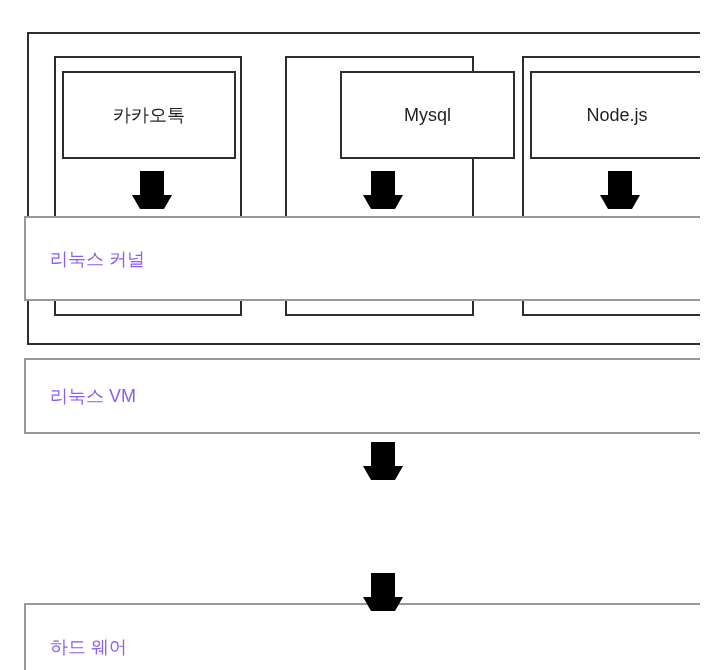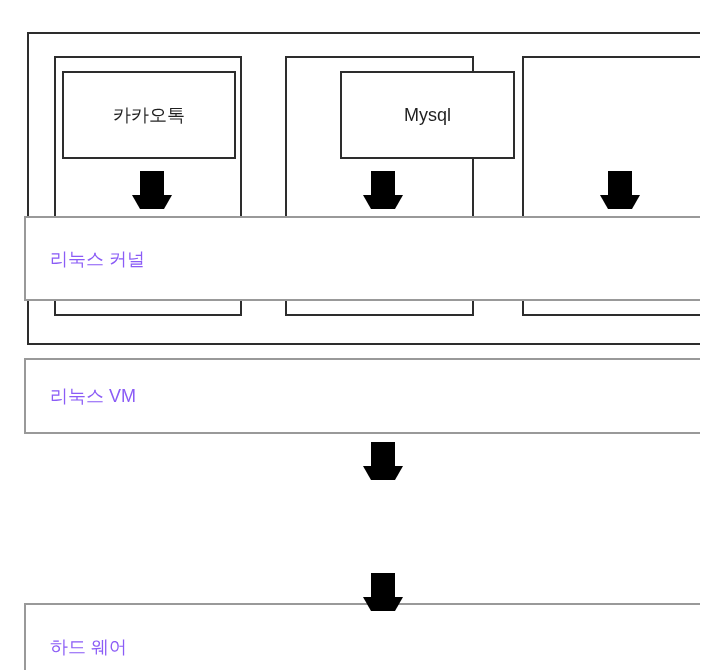--- a/index.html
+++ b/index.html
@@ -100,20 +100,23 @@
   <div class="container-box c2"></div>
   <div class="app-box b2">
     <span>Mysql</span>
   </div>
   <div class="arrow a2">
     <div class="shaft"></div>
     <div class="head"></div>
   </div>
 
   <div class="container-box c3"></div>
+  <div class="app-box b3">
+    <span>Node.js</span>
+  </div>
   <div class="arrow a3">
     <div class="shaft"></div>
     <div class="head"></div>
   </div>
 
   <div class="band kernel">
     <span>리눅스 커널</span>
   </div>
 
   <div class="band vm">

